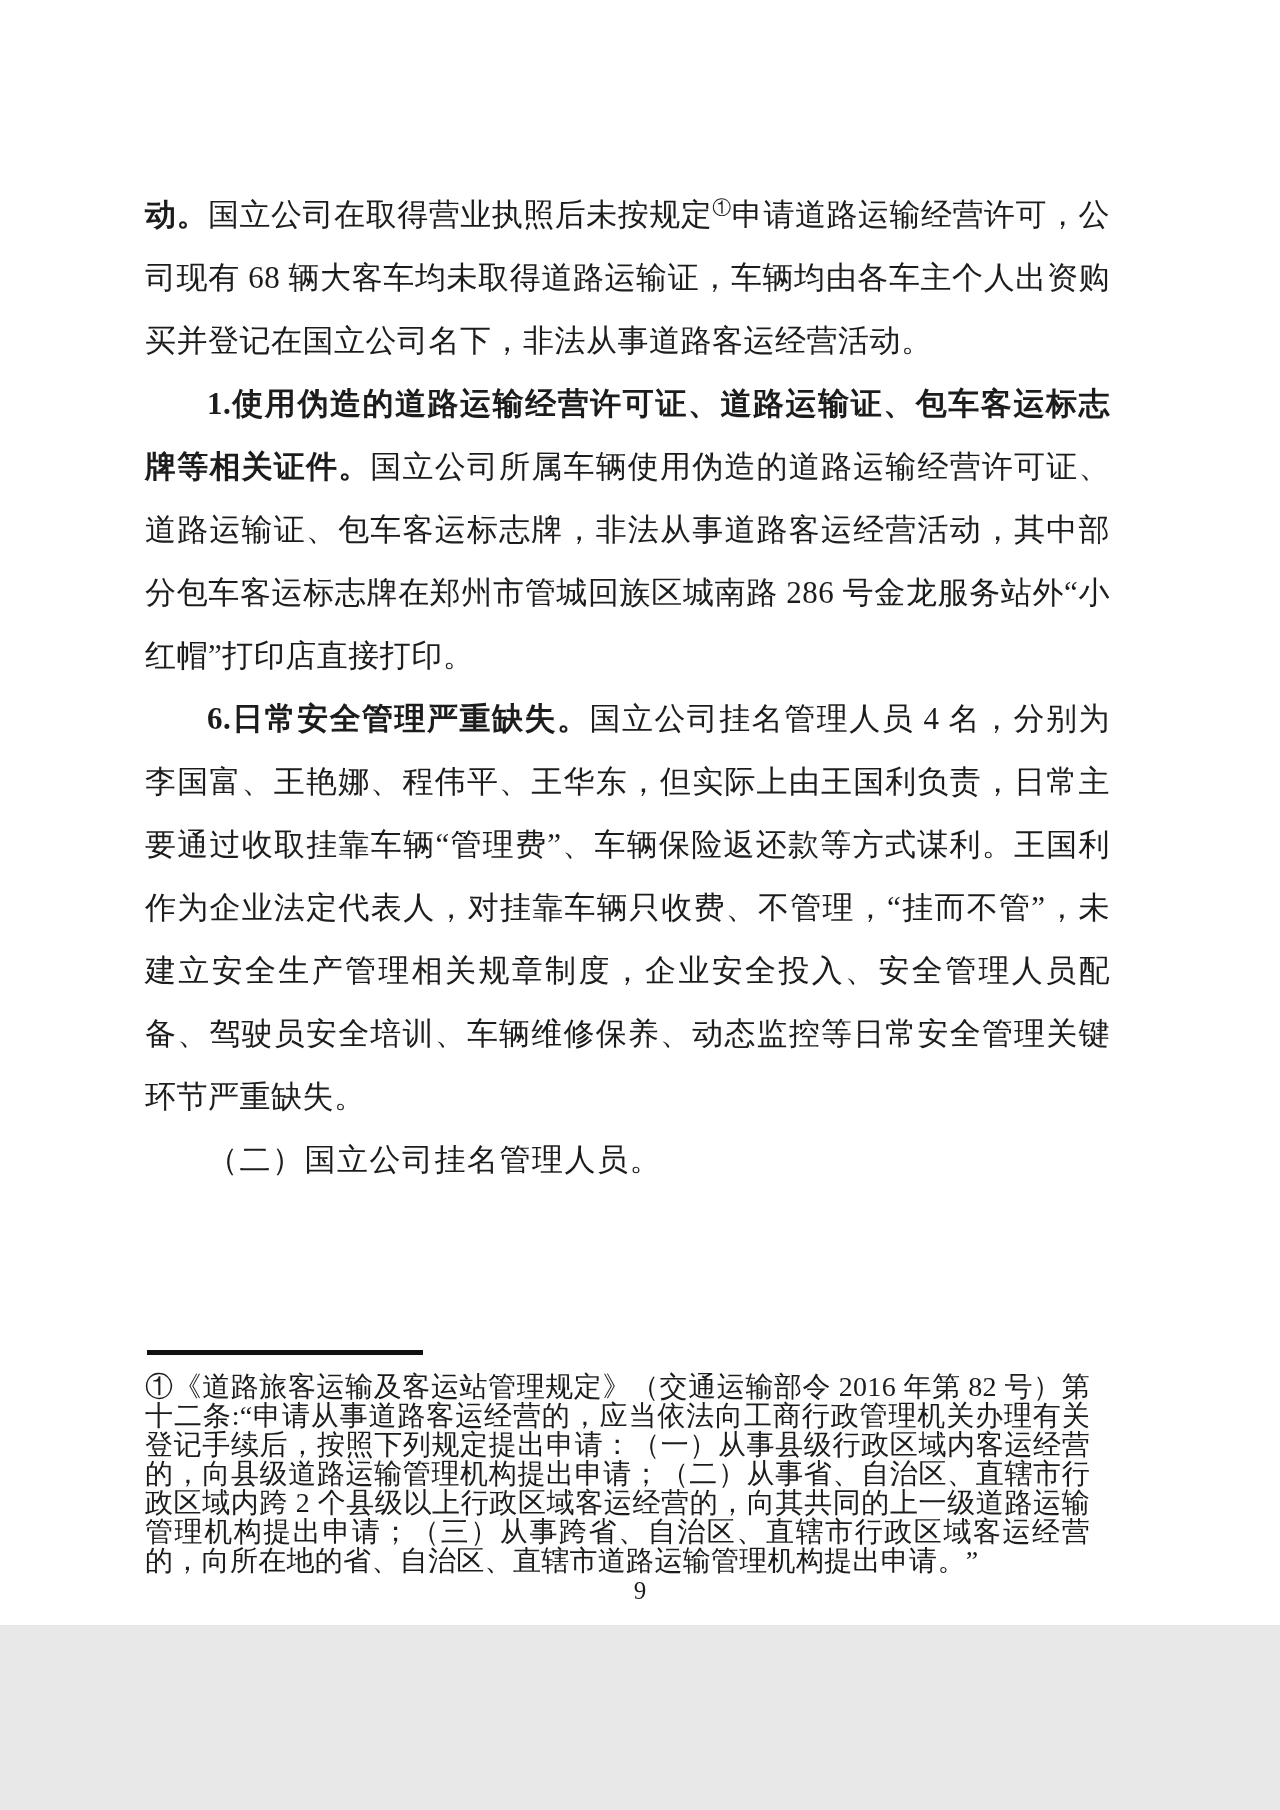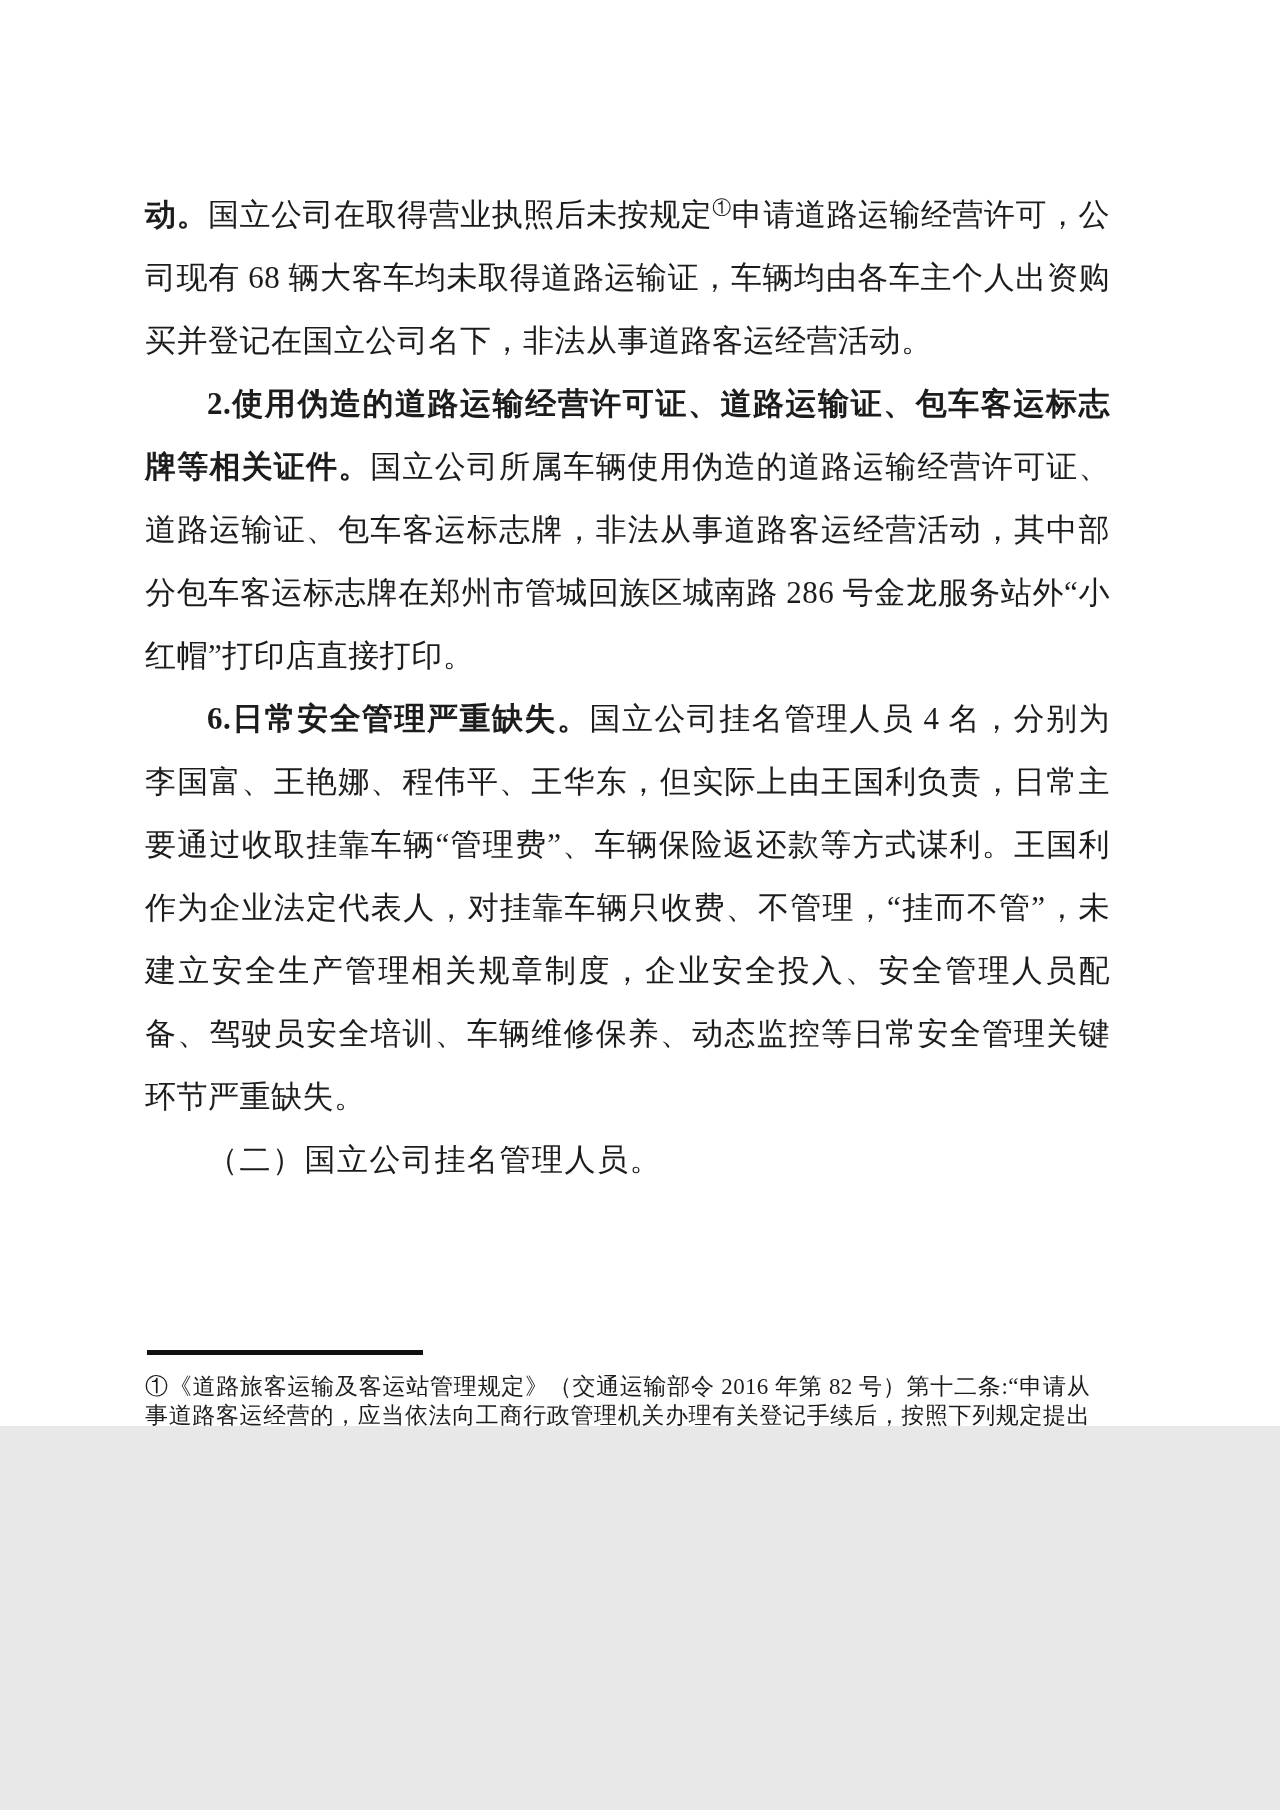--- a/index.html
+++ b/index.html
@@ -1,19 +1,19 @@
 <!DOCTYPE html>
 <html lang="zh"><head>
 <meta charset="utf-8">
 <style>
   html, body { margin: 0; padding: 0; background: #e8e8e8; }
   .page {
     position: relative;
     width: 1280px;
-    height: 1426px;
+    height: 1625px;
     margin: 0 auto;
     background: #ffffff;
     color: #1c1c1c;
     font-family: "Liberation Serif", "DejaVu Serif", serif;
     overflow: hidden;
   }
   .body-text {
     position: absolute;
     left: 145px;
     top: 183px;
@@ -39,21 +39,21 @@
     width: 276px;
     height: 5px;
     background: #111111;
   }
   .fn-text {
     position: absolute;
     left: 145px;
     top: 1372px;
     width: 945px;
     margin: 0;
-    font-size: 23px;
+    font-size: 28px;
     line-height: 29px;
     text-align: justify;
     letter-spacing: 0.3px;
   }
   .page-number {
     position: absolute;
     left: 0;
     top: 1577px;
     width: 100%;
     text-align: center;
@@ -62,21 +62,21 @@
 </style>
 </head>
 <body>
 
 <div class="page">
 
   <div class="body-text">
 
     <p class="para"><b>动。</b><span>国立公司在取得营业执照后未按规定</span><sup class="fnref">①</sup><span>申请道路运输经营许可，公司现有 68 辆大客车均未取得道路运输证，车辆均由各车主个人出资购买并登记在国立公司名下，非法从事道路客运经营活动。</span></p>
 
-    <p class="para indent"><b>2.使用伪造的道路运输经营许可证、道路运输证、包车客运标志牌等相关证件。</b><span>国立公司所属车辆使用伪造的道路运输经营许可证、道路运输证、包车客运标志牌，非法从事道路客运经营活动，其中部分包车客运标志牌在郑州市管城回族区城南路 286 号金龙服务站外“小红帽”打印店直接打印。</span></p>
+    <p class="para indent"><b>1.使用伪造的道路运输经营许可证、道路运输证、包车客运标志牌等相关证件。</b><span>国立公司所属车辆使用伪造的道路运输经营许可证、道路运输证、包车客运标志牌，非法从事道路客运经营活动，其中部分包车客运标志牌在郑州市管城回族区城南路 286 号金龙服务站外“小红帽”打印店直接打印。</span></p>
 
     <p class="para indent"><b>6.日常安全管理严重缺失。</b><span>国立公司挂名管理人员 4 名，分别为李国富、王艳娜、程伟平、王华东，但实际上由王国利负责，日常主要通过收取挂靠车辆“管理费”、车辆保险返还款等方式谋利。王国利作为企业法定代表人，对挂靠车辆只收费、不管理，“挂而不管”，未建立安全生产管理相关规章制度，企业安全投入、安全管理人员配备、驾驶员安全培训、车辆维修保养、动态监控等日常安全管理关键环节严重缺失。</span></p>
 
     <p class="para indent kaiti"><span>（二）国立公司挂名管理人员。</span></p>
 
   </div>
 
   <div class="fn-sep"></div>
 
   <p class="fn-text"><span>①</span><span>《道路旅客运输及客运站管理规定》（交通运输部令 2016 年第 82 号）第十二条:“申请从事道路客运经营的，应当依法向工商行政管理机关办理有关登记手续后，按照下列规定提出申请：（一）从事县级行政区域内客运经营的，向县级道路运输管理机构提出申请；（二）从事省、自治区、直辖市行政区域内跨 2 个县级以上行政区域客运经营的，向其共同的上一级道路运输管理机构提出申请；（三）从事跨省、自治区、直辖市行政区域客运经营的，向所在地的省、自治区、直辖市道路运输管理机构提出申请。”</span></p>

